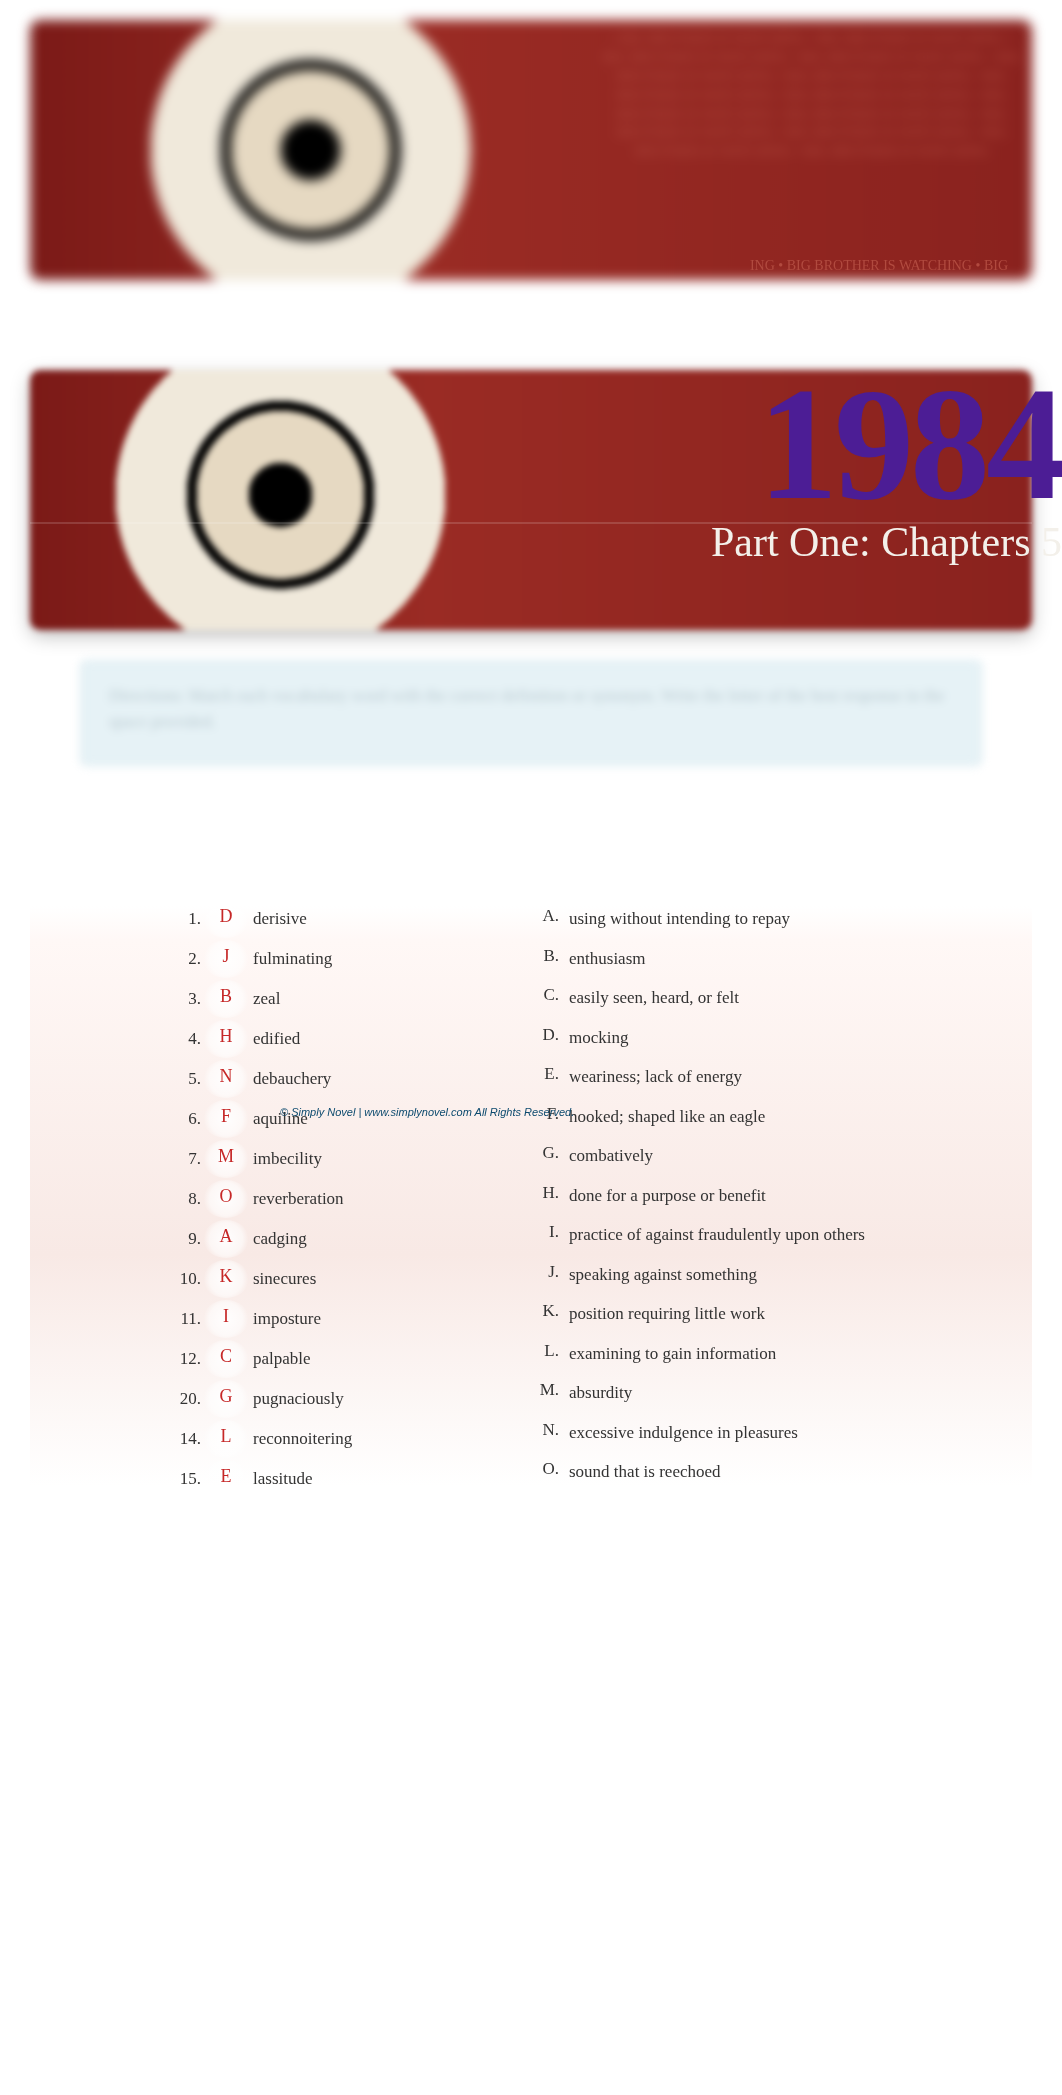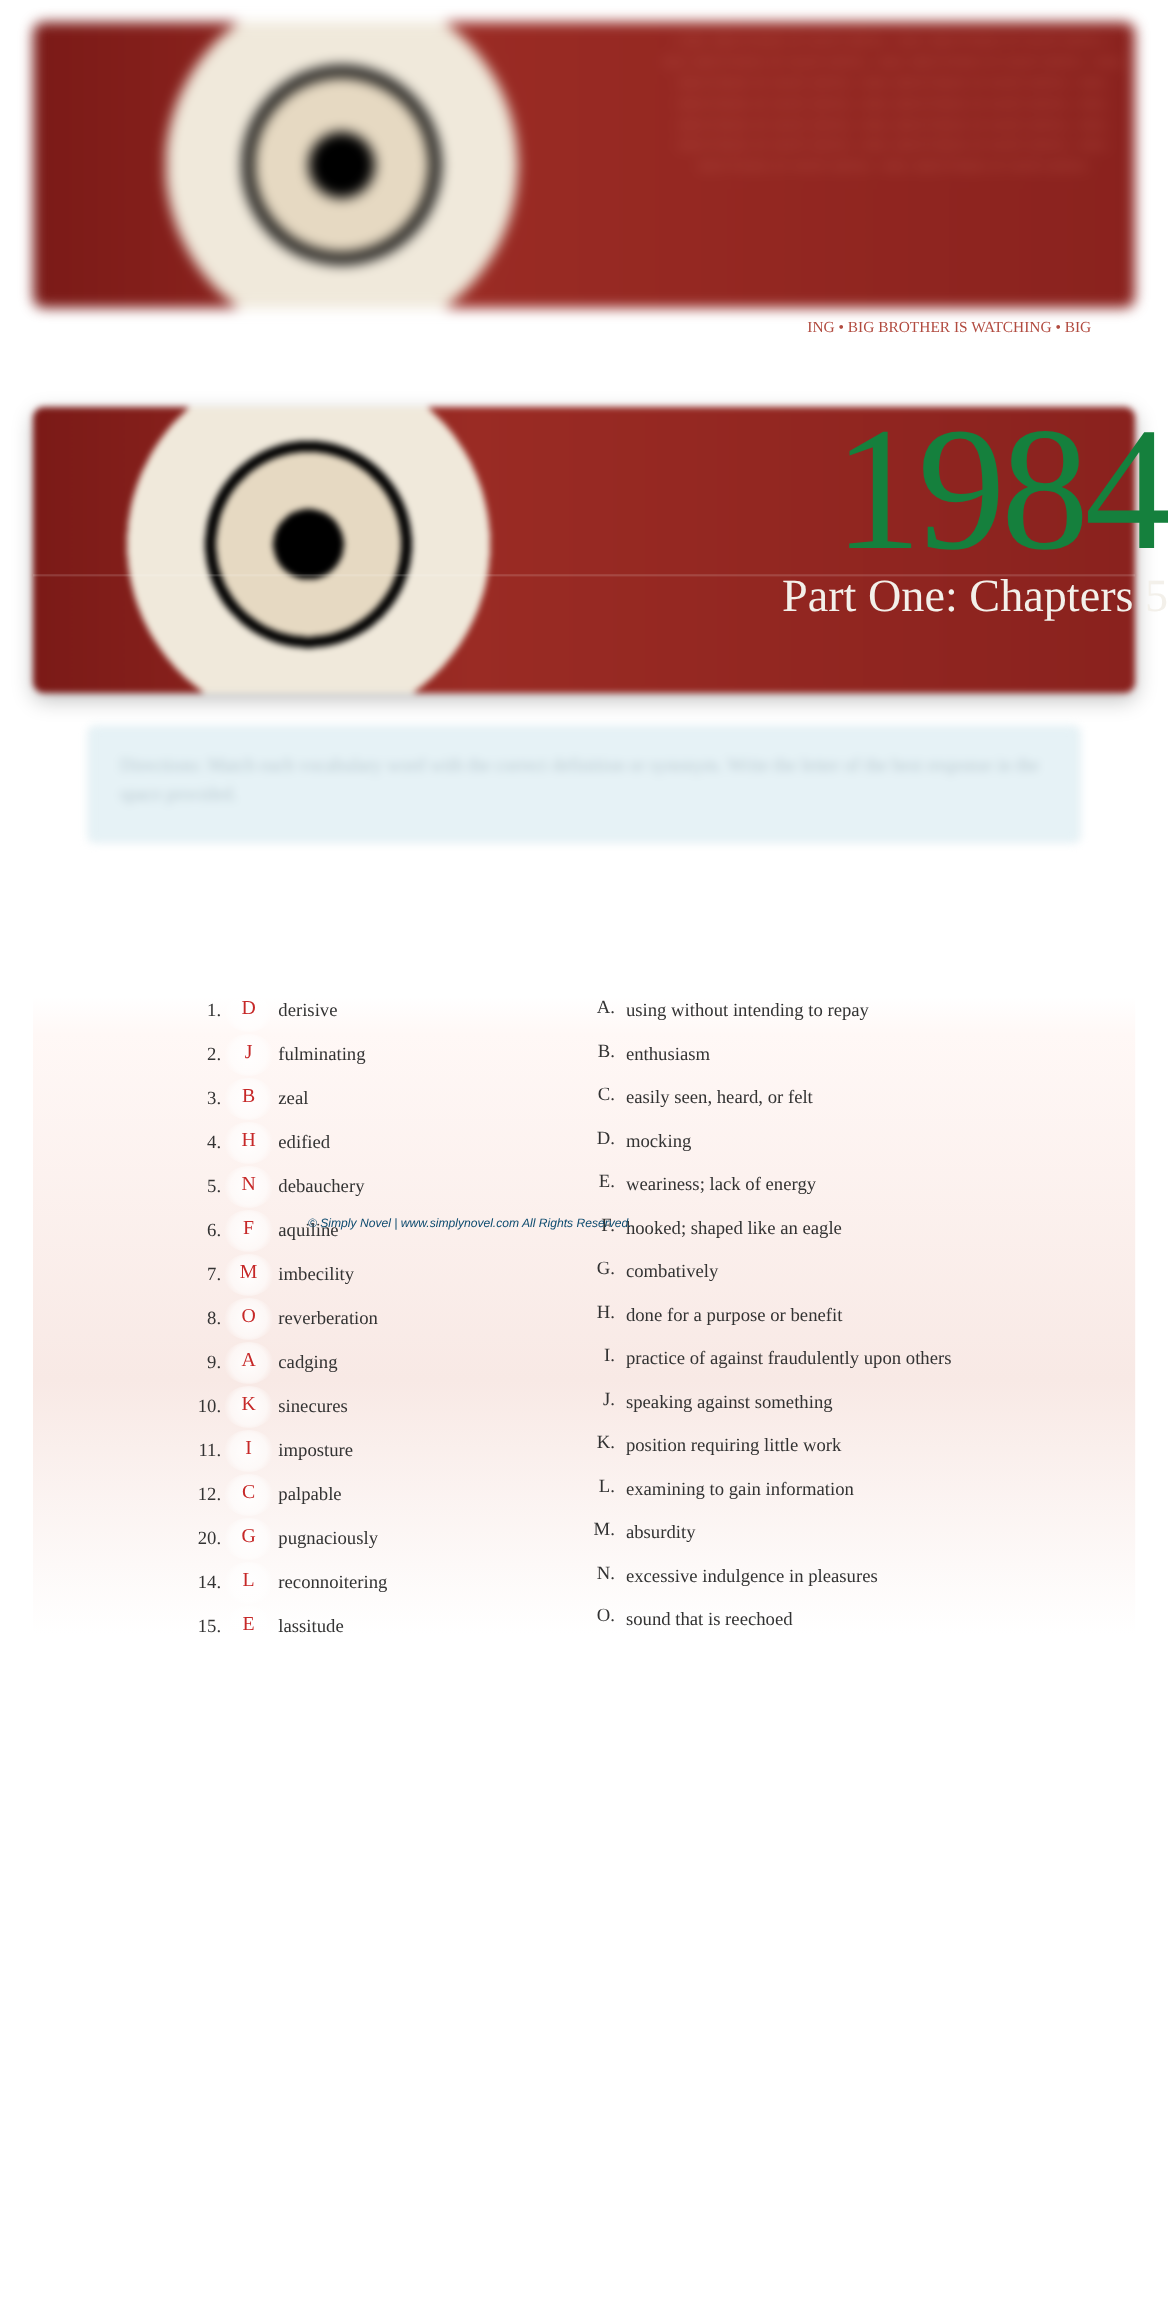--- a/index.html
+++ b/index.html
@@ -67,22 +67,22 @@
     left: 0; right: 0;
     top: 152px;
     height: 2px;
     background: rgba(255,255,255,.15);
   }
   .hero-wrap .title-1984 {
     position: absolute;
     top: -6px;
     right: -30px;
     font-size: 160px;
-    font-weight: 400;
-    color: #15803d;
+    font-weight: 700;
+    color: #4c1d95;
     font-family: Georgia, 'Times New Roman', serif;
     letter-spacing: -4px;
     line-height: 1;
     white-space: nowrap;
     overflow: hidden;
   }
   .hero-wrap .subtitle {
     position: absolute;
     top: 148px;
     right: -30px;
@@ -197,21 +197,21 @@
   }
 </style>
 </head>
 <body>
 
 <div class="blurred-banner">
   <div class="eye"></div>
   <div class="watching-text">• BIG BROTHER IS WATCHING • BIG BROTHER IS WATCHING • BIG BROTHER IS WATCHING • BIG BROTHER IS WATCHING • BIG BROTHER IS WATCHING • BIG BROTHER IS WATCHING • BIG BROTHER IS WATCHING • BIG BROTHER IS WATCHING • BIG BROTHER IS WATCHING • BIG BROTHER IS WATCHING • BIG BROTHER IS WATCHING • BIG BROTHER IS WATCHING • BIG BROTHER IS WATCHING • BIG BROTHER IS WATCHING</div>
 </div>
 <div style="position:relative;margin:0 30px;">
-  <div class="watching-tail" style="position:absolute;top:-22px;right:40px;font-size:14px;color:#b14a3f;margin-top:33px;">ING  • BIG BROTHER IS WATCHING      • BIG</div>
+  <div class="watching-tail" style="position:absolute;top:-22px;right:24px;font-size:14px;color:#b14a3f;">ING  • BIG BROTHER IS WATCHING      • BIG</div>
 </div>
 
 <div class="hero-wrap">
   <div class="hero-bg"></div>
   <div class="hero-divider"></div>
   <div class="title-1984">1984</div>
   <div class="subtitle">
     <span>Part One: Chapters 5</span><br>
   </div>
 </div>

